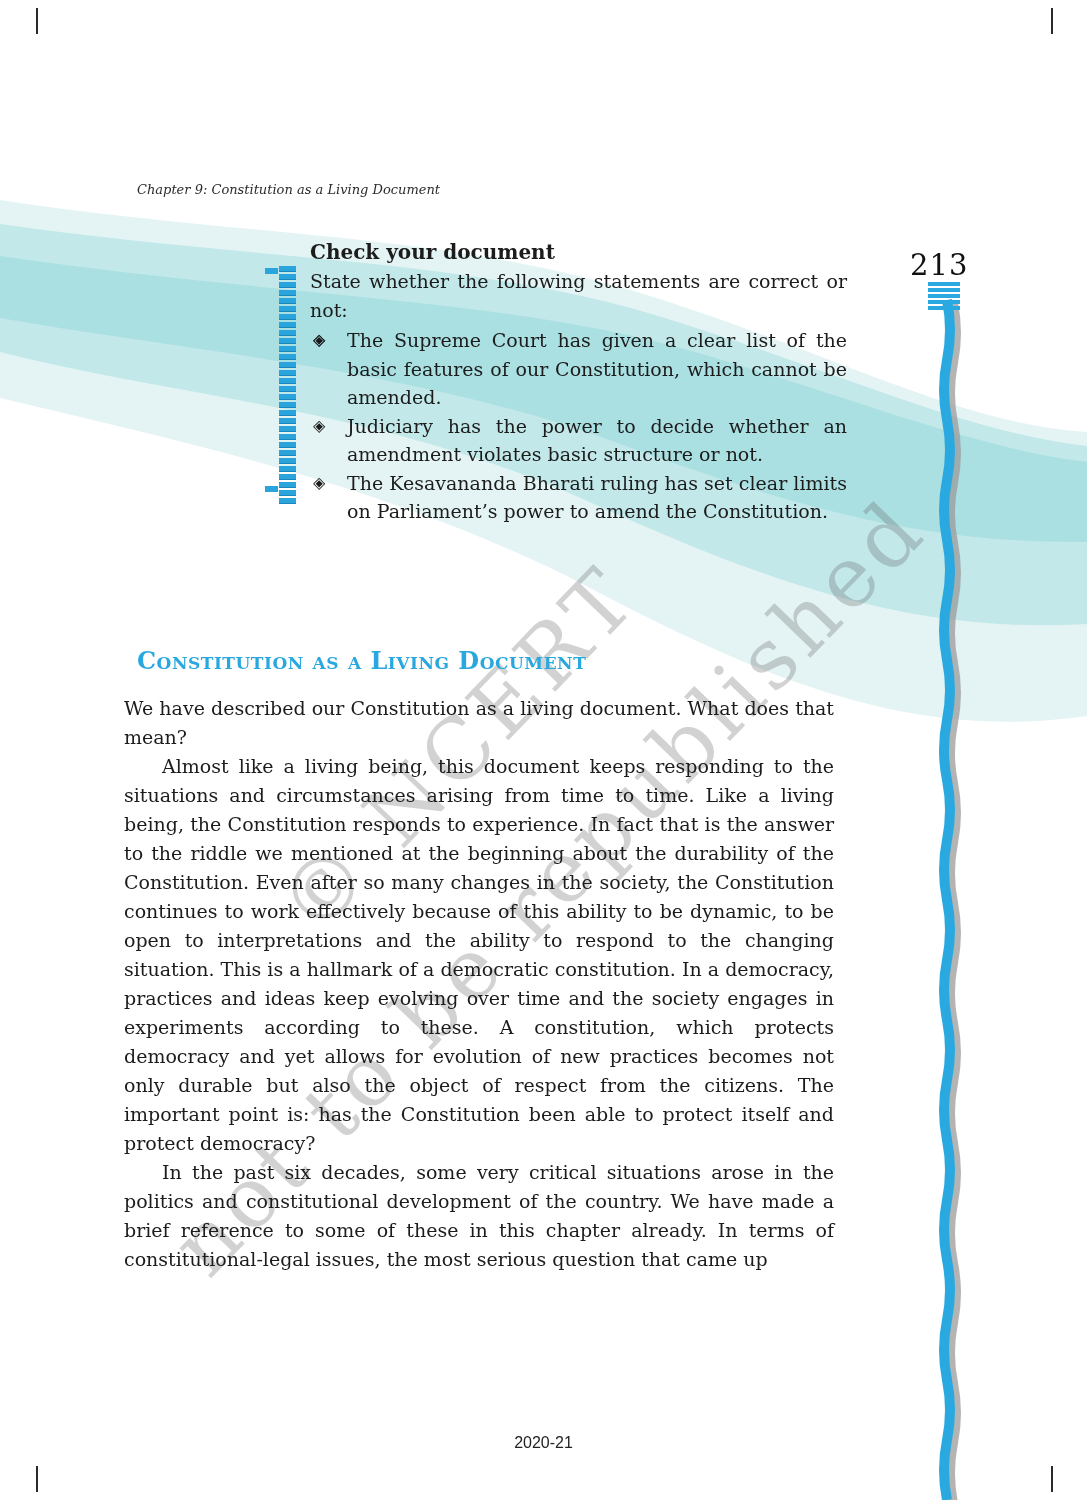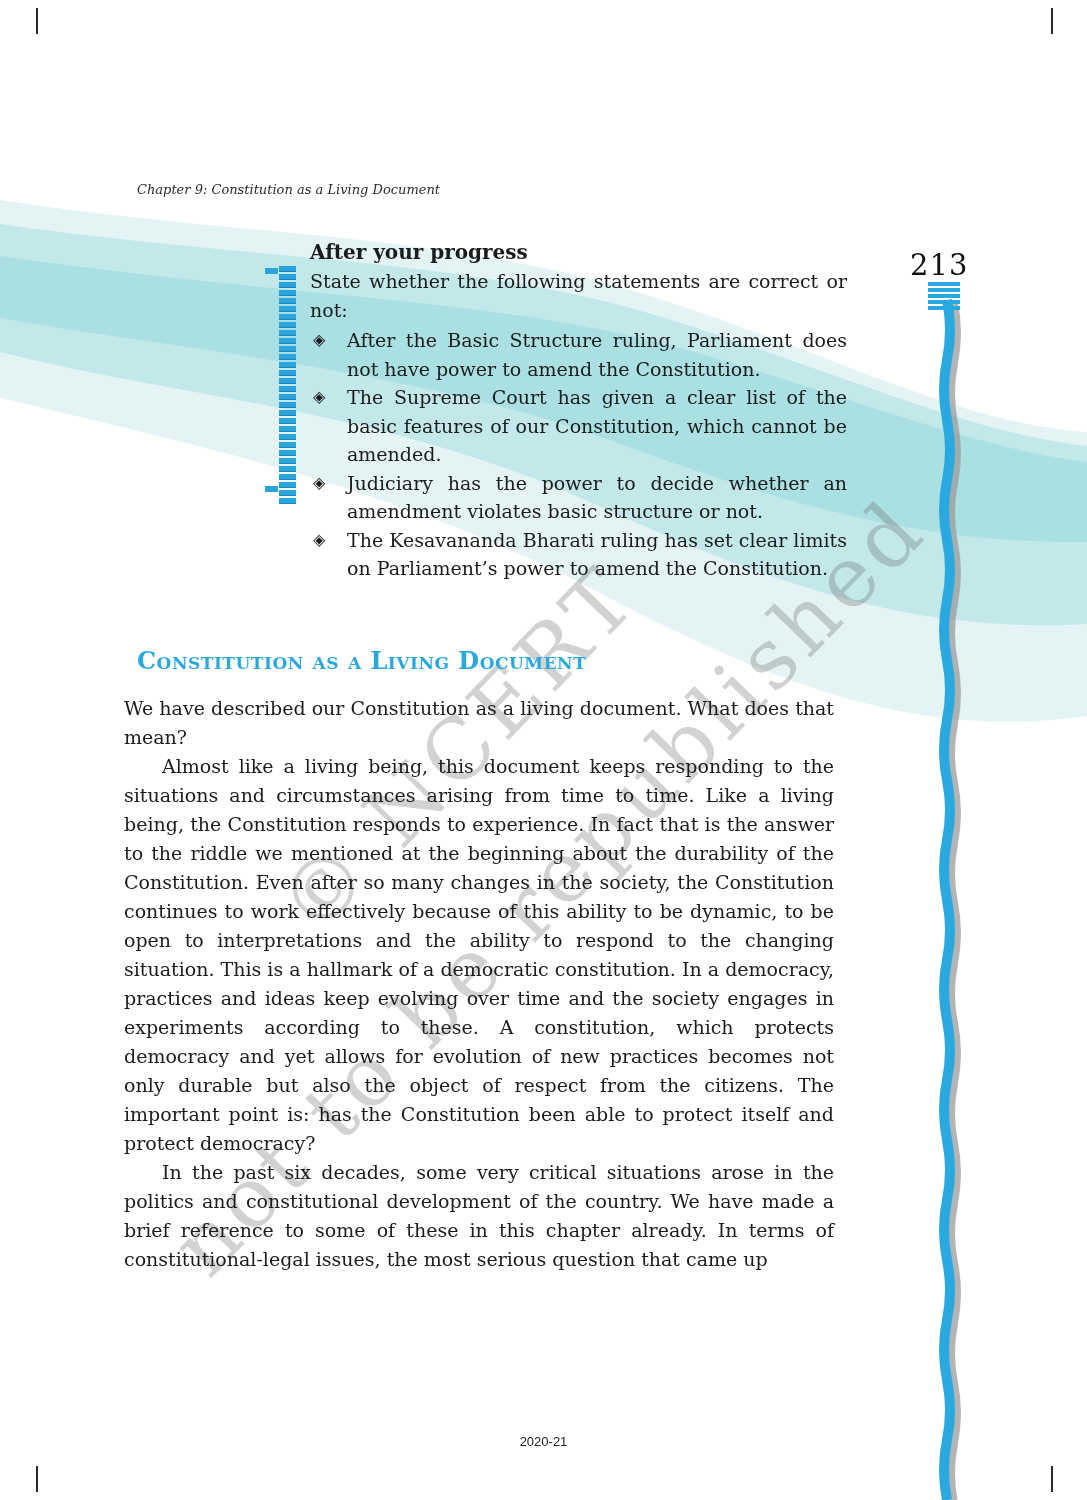--- a/index.html
+++ b/index.html
@@ -45,21 +45,21 @@
   .check-list li{position:relative;padding-left:37px;font-size:19px;line-height:28.5px;text-align:justify;}
   .check-list .bullet{position:absolute;left:3px;top:0;font-size:16px;}
   .section-heading{
     left:137px;top:646px;font-variant:small-caps;font-weight:bold;
     font-size:24px;letter-spacing:0.5px;color:#29a8df;
   }
   .body-block{left:124px;top:694px;width:710px;font-size:19px;line-height:29px;text-align:justify;}
   .body-block p{margin:0;}
   .body-block p.indent{text-indent:38px;}
   .footer{left:0;top:1434px;width:1087px;text-align:center;
-    font-family:"Liberation Sans", sans-serif;font-size:13px;color:#222;}
+    font-family:"Liberation Sans", sans-serif;font-size:16px;color:#222;}
 </style>
 </head>
 <body>
 
 <div class="page">
 
   <svg class="deco-svg" width="1087" height="1500" viewBox="0 0 1087 1500">
     <path fill="#e4f4f4" d="M0,200 C250,238 450,232 650,296 C840,356 960,424 1087,432 L1087,716 C920,740 780,688 590,588 C395,486 175,440 0,398 Z"></path>
     <path fill="#c2e8ea" d="M0,224 C270,262 470,258 665,318 C845,374 965,432 1087,446 L1087,624 C915,634 775,586 585,500 C380,408 170,396 0,352 Z"></path>
     <path fill="#abe0e2" d="M0,256 C290,298 510,298 695,352 C865,402 975,448 1087,462 L1087,542 C925,544 795,508 615,442 C420,370 180,350 0,318 Z"></path>
@@ -82,26 +82,25 @@
 
   <div class="crop tl"></div>
   <div class="crop tr"></div>
   <div class="crop bl"></div>
   <div class="crop br"></div>
 
   <div class="txt chapter-header">Chapter 9: Constitution as a Living Document</div>
   <div class="txt page-number">213</div>
 
   <div class="txt check-block">
-    <h3 class="check-title">After your progress</h3>
+    <h3 class="check-title">Check your document</h3>
     <p class="check-intro">State whether the following statements are correct or not:</p>
     <ul class="check-list">
       <li>
         <span class="bullet">◈</span>
-        <span>After the Basic Structure ruling, Parliament does not have power to amend the Constitution.</span>
       </li>
       <li>
         <span class="bullet">◈</span>
         <span>The Supreme Court has given a clear list of the basic features of our Constitution, which cannot be amended.</span>
       </li>
       <li>
         <span class="bullet">◈</span>
         <span>Judiciary has the power to decide whether an amendment violates basic structure or not.</span>
       </li>
       <li>

